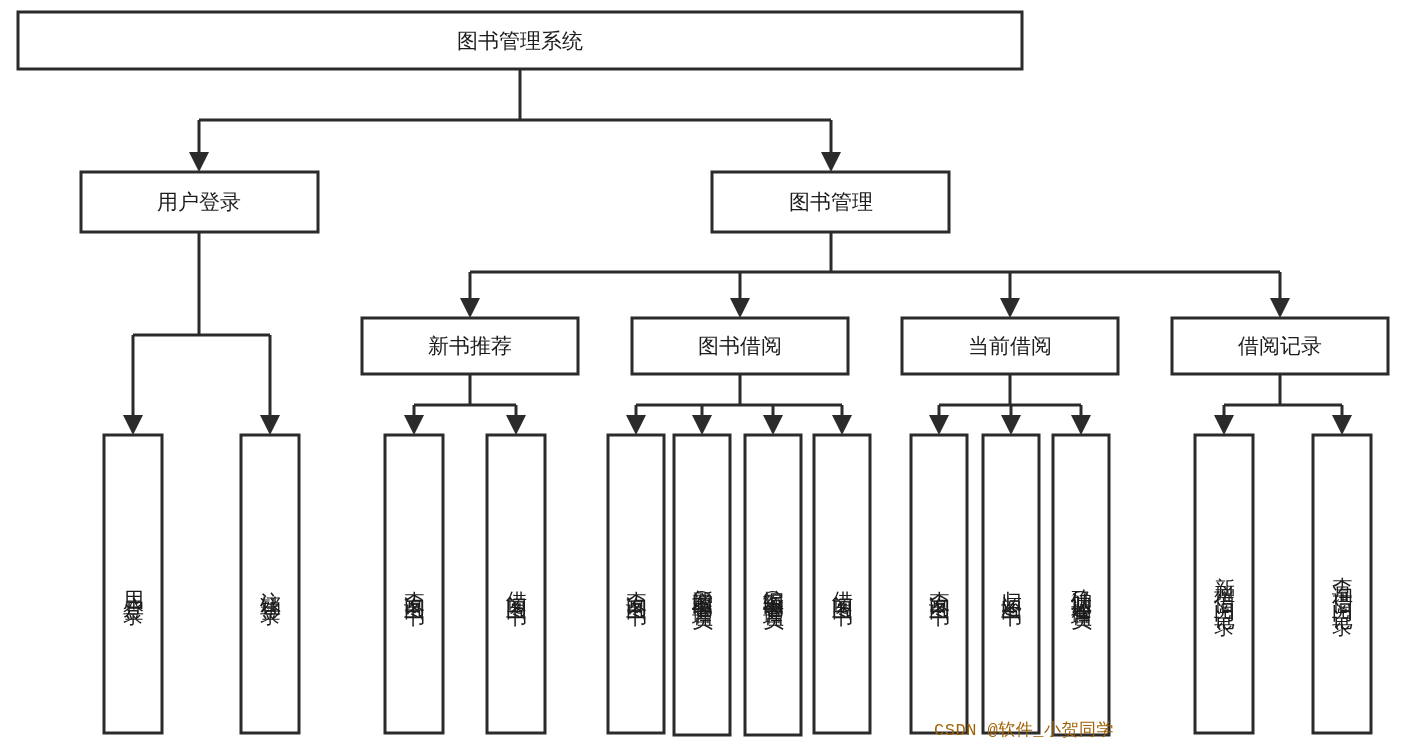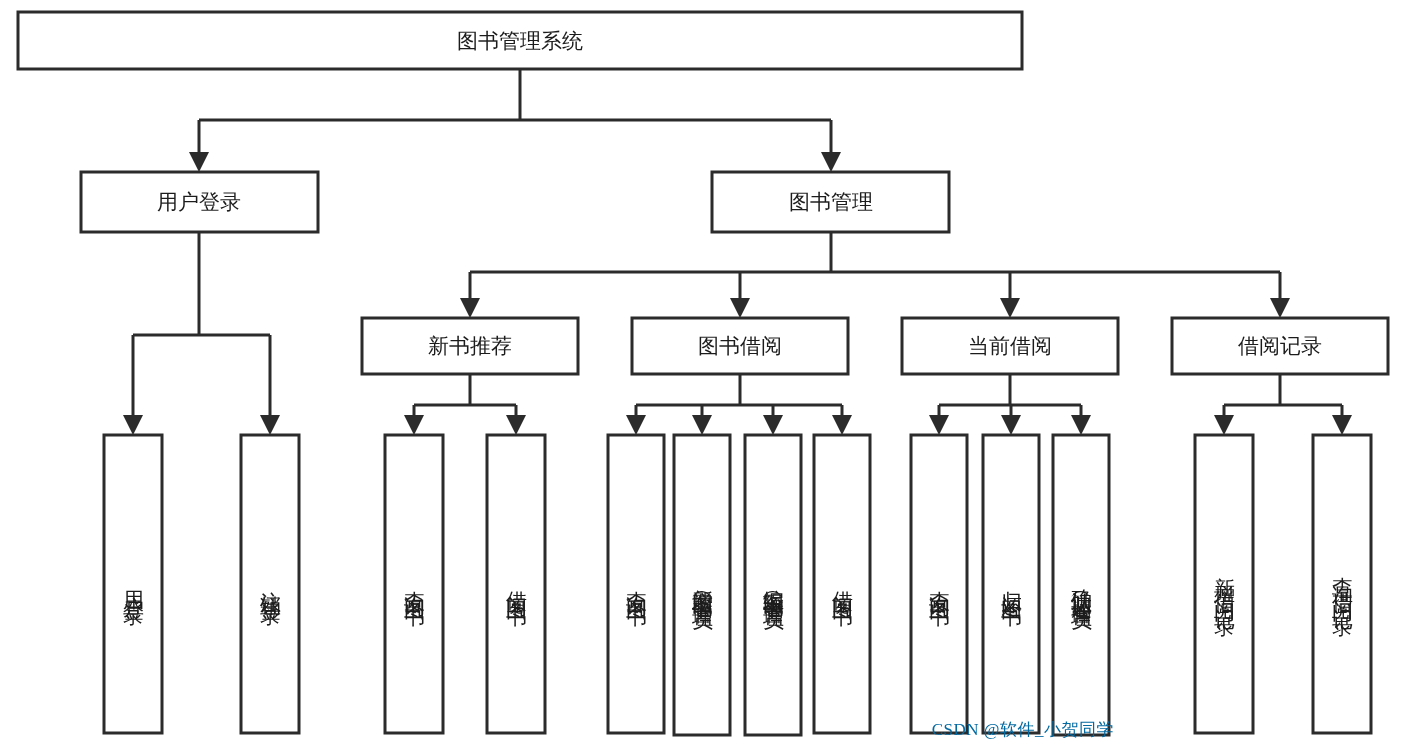--- a/index.html
+++ b/index.html
@@ -62,23 +62,23 @@
     align-items: center;
     justify-content: center;
     white-space: nowrap;
     pointer-events: none;
     box-sizing: border-box;
   }
   .watermark {
     position: absolute;
     right: 8px;
     bottom: 6px;
-    font-family: Liberation Serif, serif;
+    font-family: Liberation Mono, monospace;
     font-size: 17px;
-    color: #0369a1;
+    color: #a16207;
     white-space: nowrap;
     letter-spacing: 0.5px;
   }
 </style>
 </head>
 <body>
 
 <div id="diagram-root">
 
   <svg class="flow" viewBox="0 0 1405 747">

